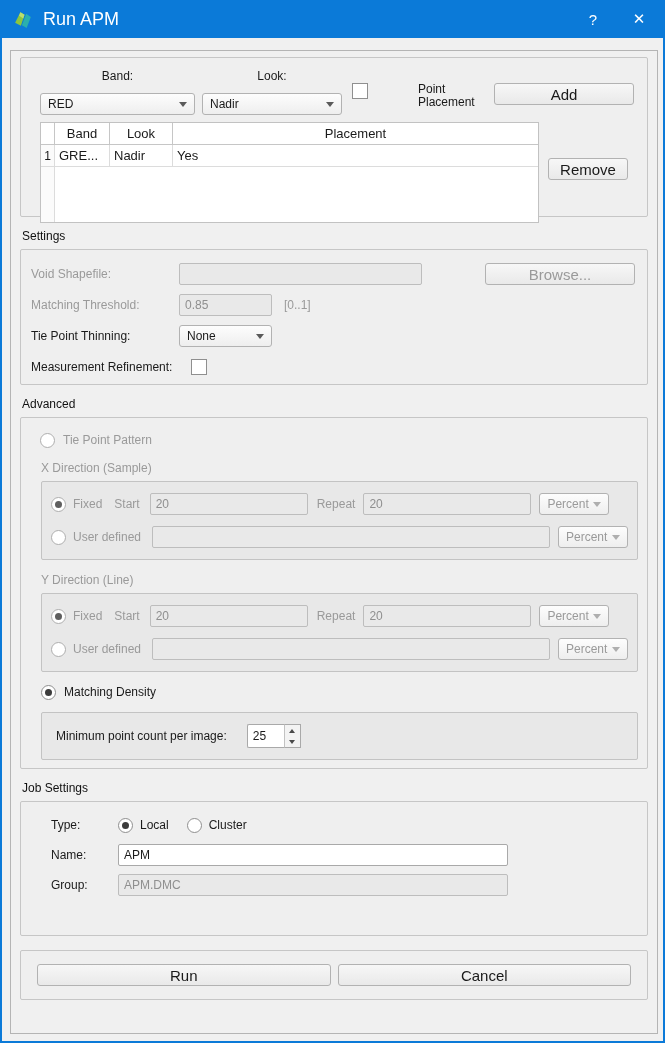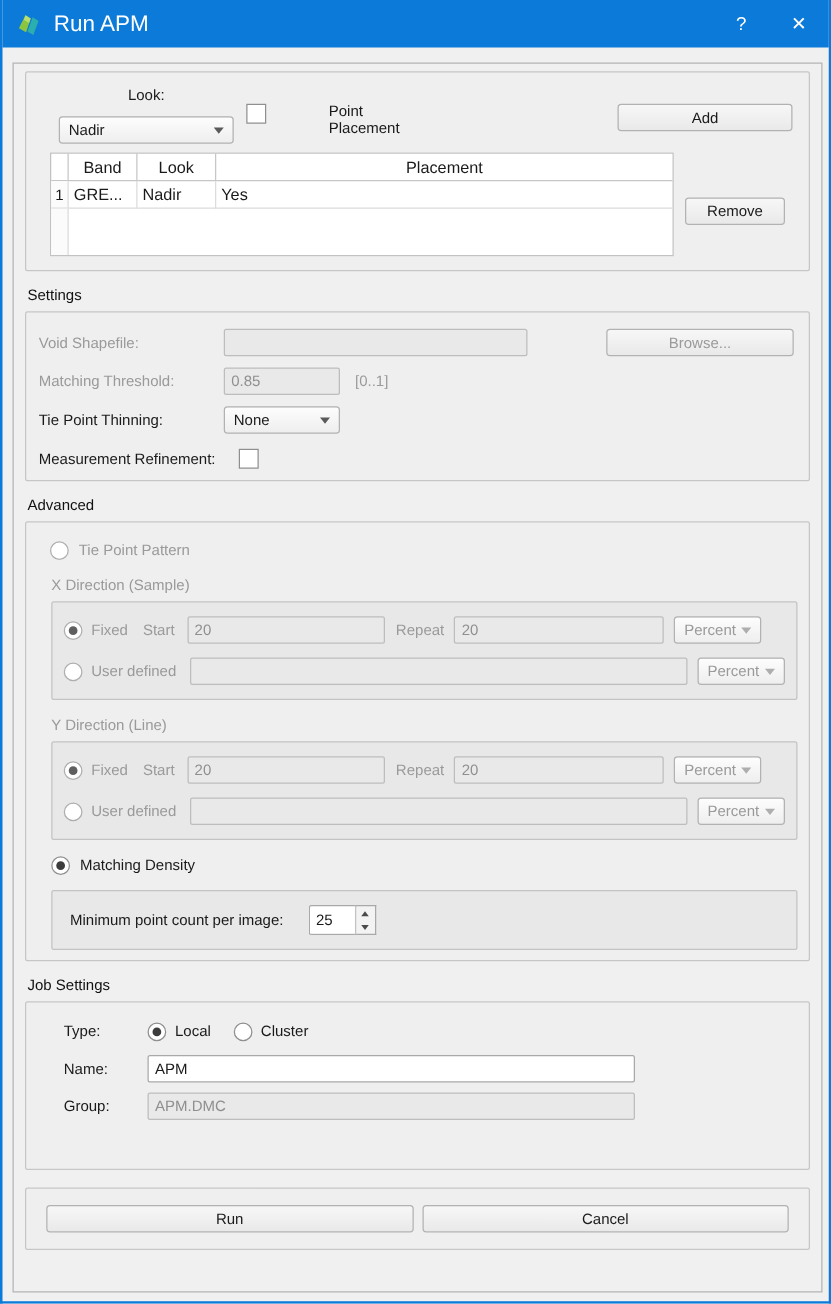--- a/index.html
+++ b/index.html
@@ -43,21 +43,21 @@
   .gbox {
     border:1px solid #c6c6c6; background:#efefef; border-radius:2px;
     box-sizing:border-box;
   }
   .dis { color:#9a9a9a; }
   
   .btn {
     background:linear-gradient(#f7f7f7,#e9e9e9);
     border:1px solid #b2b2b2; border-radius:3px;
     height:22px; display:flex; align-items:center; justify-content:center;
-    font-size:12px; color:#1a1a1a; box-sizing:border-box; cursor:default;
+    font-size:15px; color:#1a1a1a; box-sizing:border-box; cursor:default;
   }
   .btn.disabled { color:#9a9a9a; }
   .combo {
     background:linear-gradient(#fdfdfd,#eeeeee);
     border:1px solid #b2b2b2; border-radius:3px;
     height:22px; display:flex; align-items:center;
     padding:0 7px; box-sizing:border-box; font-size:12px;
   }
   .combo .arrow {
     margin-left:auto; width:0; height:0;
@@ -106,21 +106,21 @@
   .gb1 { height:160px; padding:8px 13px 0 19px; position:relative; }
   .bl-row1 { display:flex; height:56px; }
   .stack { display:flex; flex-direction:column; }
   .stack .slab { text-align:center; height:20px; line-height:20px; }
   .stack .combo { height:22px; margin-top:7px; }
   .ppwrap { display:flex; align-items:flex-start; margin-left:10px; padding-top:17px;gap:44px; }
   .pplabel { width:66px; margin-left:6px; line-height:13px; }
   .add-btn { position:absolute; right:13px; top:25px; width:140px; }
   .bl-row2 { display:flex; }
   .table-box {
-    width:499px; height:83px; background:#fff; border:1px solid #c2c2c2;
+    width:499px; height:101px; background:#fff; border:1px solid #c2c2c2;
     box-sizing:border-box; display:grid;
     grid-template-columns:14px 55px 63px 1fr;
     grid-template-rows:22px 22px 1fr;
     font-size:13px;
   }
   .table-box .hc {
     border-bottom:1px solid #c6c6c6; border-right:1px solid #c6c6c6;
     display:flex; align-items:center; justify-content:center;
   }
   .table-box .hc.last { border-right:none; }
@@ -197,20 +197,27 @@
     <span class="title">Run APM</span>
     <span class="tb-spacer"></span>
     <span class="tb-btn tb-help">?</span>
     <span class="tb-btn tb-close">✕</span>
   </div>
 
   <div class="main">
 
     <div class="gbox gb1">
       <div class="bl-row1">
+        <div class="stack" style="width:155px;">
+          <span class="slab">Band:</span>
+          <div class="combo">
+            <span>RED</span>
+            <span class="arrow"></span>
+          </div>
+        </div>
         <div class="stack" style="width:140px; margin-left:7px;">
           <span class="slab">Look:</span>
           <div class="combo">
             <span>Nadir</span>
             <span class="arrow"></span>
           </div>
         </div>
         <div class="ppwrap">
           <span class="cb"></span>
           <span class="pplabel">Point Placement</span>

